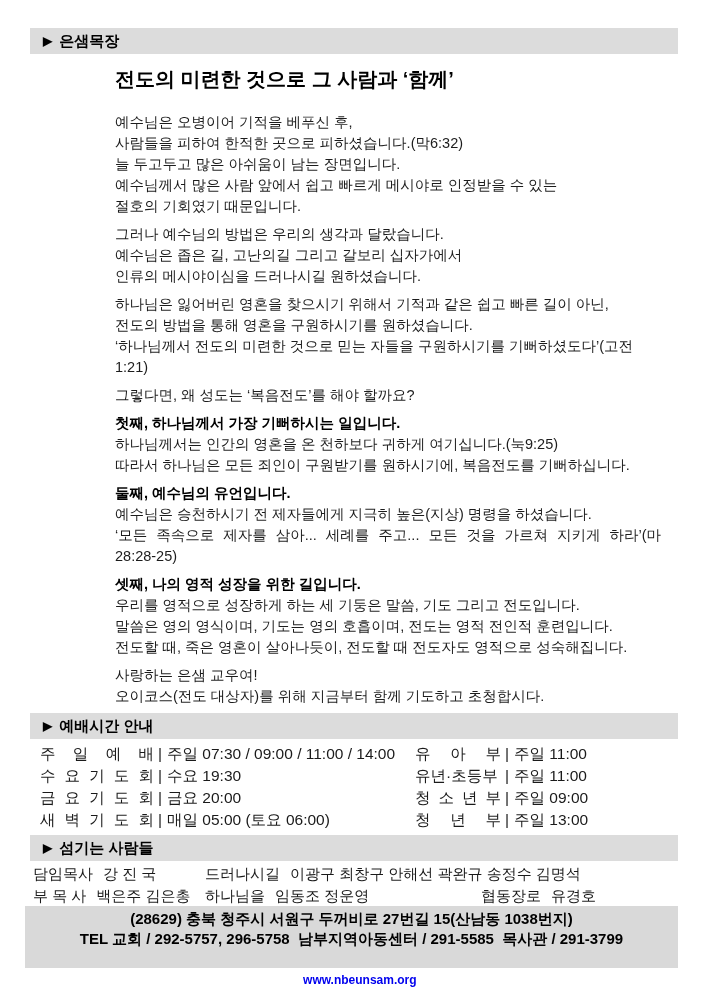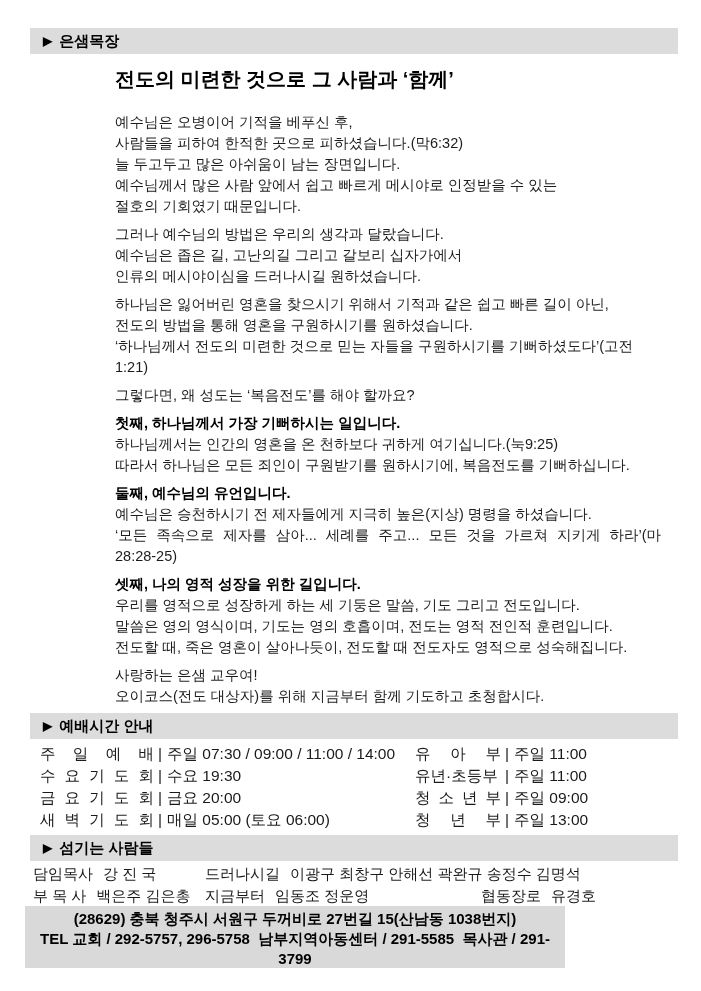--- a/index.html
+++ b/index.html
@@ -49,21 +49,21 @@
     position:absolute; top:863px; left:33px; width:645px;
     font-size:15px;
   }
   .srow { height:22px; display:flex; align-items:center; white-space:pre; }
   .sgroup { display:inline-flex; white-space:pre; }
   .sg-w1 { width:172px; }
   .sg-w2 { width:276px; }
   .role { margin-right:10px; }
 
   .footer {
-    position:absolute; top:906px; left:25px; width:540px; height:62px;
+    position:absolute; top:906px; left:25px; width:653px; height:62px;
     background:#d9d9d9;
     text-align:center; font-weight:bold; font-size:15px; color:#000;
     padding-top:3px;
   }
   .f-line { line-height:20px; white-space:pre-wrap; }
   .f-web { color:#0000ee; font-size:12px; text-decoration:none; cursor:pointer; }
 </style>
 </head>
 <body>
 
@@ -194,21 +194,21 @@
       <span class="role">드러나시길</span>
       <span>이광구 최창구 안해선 곽완규 송정수 김명석</span>
     </span>
   </div>
   <div class="srow">
     <span class="sgroup sg-w1">
       <span class="role">부 목 사</span>
       <span>백은주 김은총</span>
     </span>
     <span class="sgroup sg-w2">
-      <span class="role">지금부터</span>
+      <span class="role">하나님을</span>
       <span>임동조 정운영</span>
     </span>
     <span class="sgroup">
       <span class="role">협동장로</span>
       <span>유경호</span>
     </span>
   </div>
 </div>
 
 <div class="footer">

